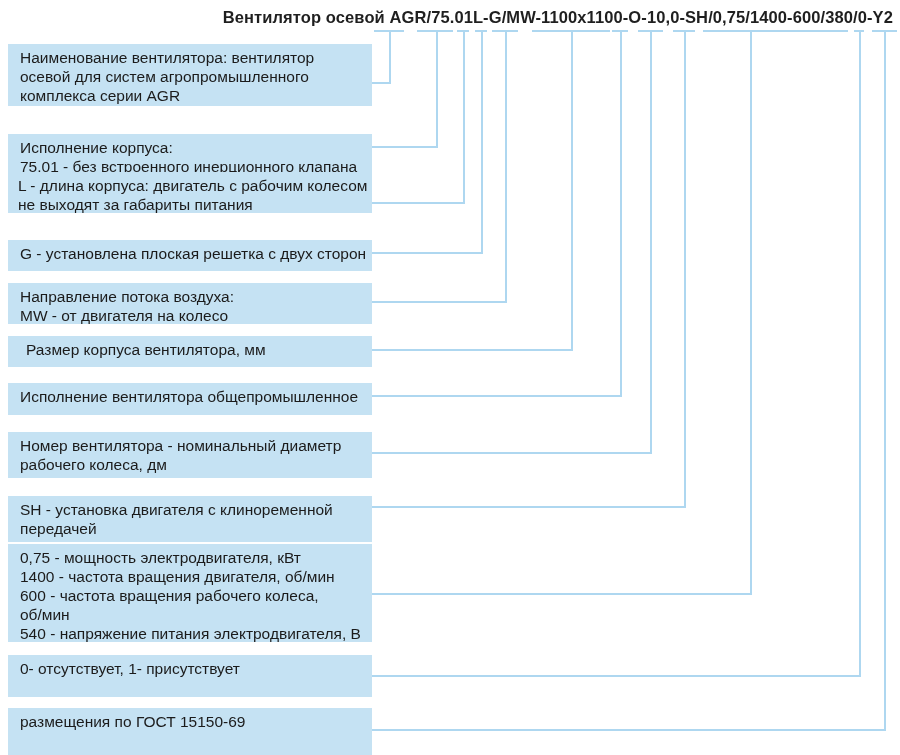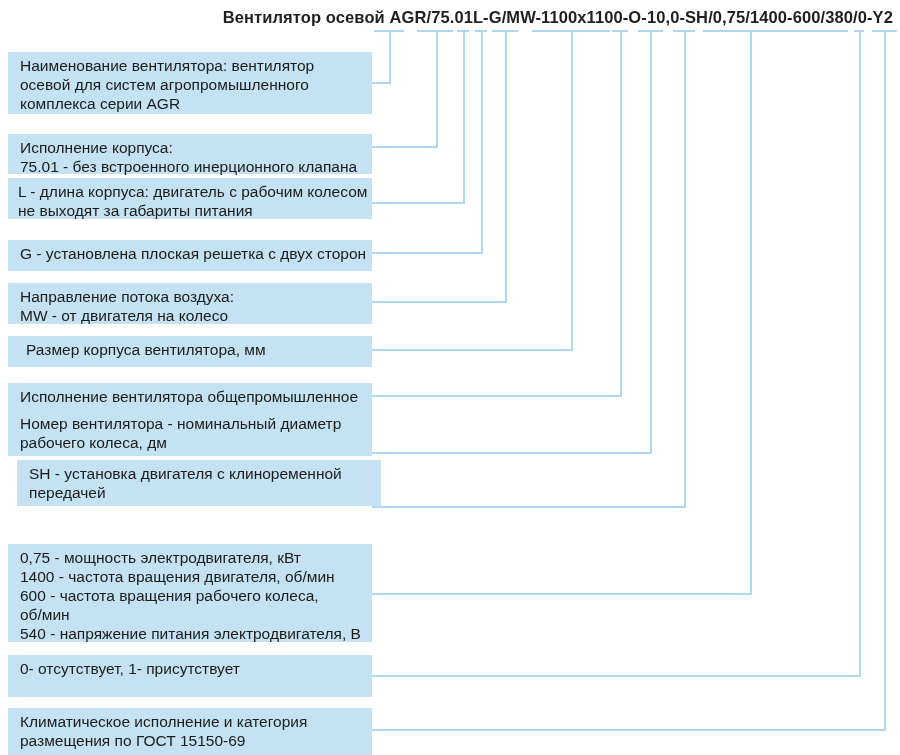--- a/index.html
+++ b/index.html
@@ -77,62 +77,61 @@
       <div class="underline" style="left: 673px; top: 30px; width: 22px;"></div>
       <div class="connector" style="left: 372px; top: 30px; width: 312px; height: 476px;"></div>
       <div class="underline" style="left: 703px; top: 30px; width: 145px;"></div>
       <div class="connector" style="left: 372px; top: 30px; width: 378px; height: 563px;"></div>
       <div class="underline" style="left: 854px; top: 30px; width: 10px;"></div>
       <div class="connector" style="left: 372px; top: 30px; width: 487px; height: 645px;"></div>
       <div class="underline" style="left: 872px; top: 30px; width: 25px;"></div>
       <div class="connector" style="left: 372px; top: 30px; width: 512px; height: 699px;"></div>
     </div>
   <div id="boxes-layer">
-      <div class="box" style="top: 52px; height: 62px;">
+      <div class="box" style="top: 44px; height: 62px;">
         <div class="line">Наименование вентилятора: вентилятор</div>
         <div class="line">осевой для систем агропромышленного</div>
         <div class="line">комплекса серии AGR</div>
       </div>
       <div class="box" style="top: 134px; height: 40px;">
         <div class="line">Исполнение корпуса:</div>
         <div class="line">75.01 - без встроенного инерционного клапана</div>
       </div>
-      <div class="box" style="top: 178px; height: 41px; padding-left: 10px;">
+      <div class="box" style="top: 172px; height: 41px; padding-left: 10px;">
         <div class="line">L - длина корпуса: двигатель с рабочим колесом</div>
         <div class="line">не выходят за габариты питания</div>
       </div>
       <div class="box" style="top: 240px; height: 31px;">
         <div class="line">G - установлена плоская решетка с двух сторон</div>
       </div>
       <div class="box" style="top: 283px; height: 41px;">
         <div class="line">Направление потока воздуха:</div>
         <div class="line">MW - от двигателя на колесо</div>
       </div>
       <div class="box" style="top: 336px; height: 31px; padding-left: 18px;">
         <div class="line">Размер корпуса вентилятора, мм</div>
       </div>
       <div class="box" style="top: 383px; height: 32px;">
         <div class="line">Исполнение вентилятора общепромышленное</div>
       </div>
-      <div class="box" style="top: 410px; height: 46px;">
+      <div class="box" style="top: 432px; height: 46px;">
         <div class="line">Номер вентилятора - номинальный диаметр</div>
         <div class="line">рабочего колеса, дм</div>
       </div>
-      <div class="box" style="top: 460px; height: 46px; margin-left: 9px;">
+      <div class="box" style="top: 496px; height: 46px;">
         <div class="line">SH - установка двигателя с клиноременной</div>
         <div class="line">передачей</div>
       </div>
       <div class="box" style="top: 544px; height: 98px;">
         <div class="line">0,75 - мощность электродвигателя, кВт</div>
         <div class="line">1400 - частота вращения двигателя, об/мин</div>
         <div class="line">600 - частота вращения рабочего колеса,</div>
         <div class="line">об/мин</div>
         <div class="line">540 - напряжение питания электродвигателя, В</div>
       </div>
       <div class="box" style="top: 655px; height: 42px;">
         <div class="line">0- отсутствует, 1- присутствует</div>
       </div>
       <div class="box" style="top: 708px; height: 47px;">
-        <div class="line">Климатическое исполнение и категория</div>
         <div class="line">размещения по ГОСТ 15150-69</div>
       </div>
     </div>
 </div>
 
 </body></html>

